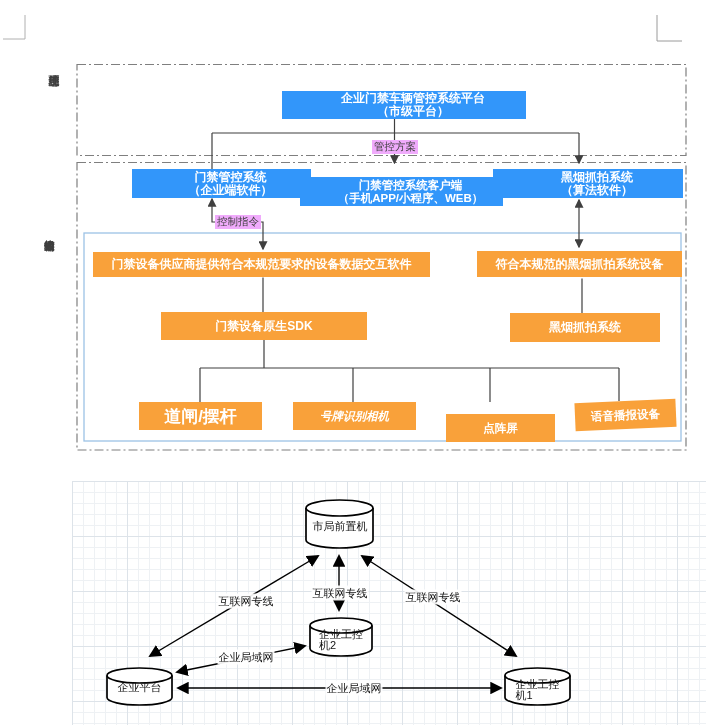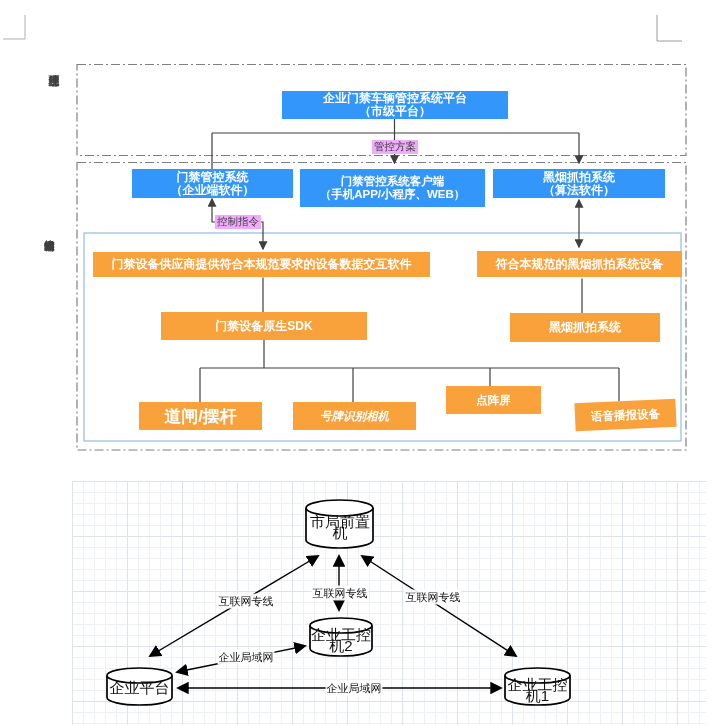--- a/index.html
+++ b/index.html
@@ -3,28 +3,28 @@
 <meta charset="utf-8">
 <style>
   html,body{margin:0;padding:0;background:#fff;}
   #page{position:relative;width:722px;height:725px;background:#ffffff;overflow:hidden;
         font-family:"Liberation Sans","DejaVu Sans",sans-serif;}
   #lines{position:absolute;left:0;top:0;z-index:1;}
   .vlabel{position:absolute;z-index:2;writing-mode:vertical-lr;text-orientation:upright;
           color:#3f3f3f;white-space:pre;}
   .bx{position:absolute;z-index:2;display:flex;align-items:center;justify-content:center;
       text-align:center;color:#fff;font-weight:bold;white-space:pre-line;line-height:13px;}
-  .blue{background:var(--node-blue,#3296fa);}
+  .blue{background:var(--node-blue,#3296fa);padding-left:18px;}
   .orange{background:var(--node-orange,#f9a13a);}
   .elabel{position:absolute;z-index:3;transform:translate(-50%,-50%);background:#f0abfc;
           padding:0 2px;color:#3f3f3f;font-size:10.5px;white-space:nowrap;font-family:Liberation Serif, serif;}
   .nlabel{position:absolute;z-index:3;transform:translate(-50%,-50%);background:rgba(255,255,255,.92);
           padding:0 1px;color:#111;font-size:11px;white-space:nowrap;}
   .cyl-label{position:absolute;z-index:3;display:flex;align-items:center;justify-content:center;
-          text-align:center;color:#111;font-size:15px;line-height:11.5px;white-space:pre-line;}
+          color:#111;font-size:11px;line-height:11.5px;white-space:pre-line;}
   #grid{position:absolute;left:72px;top:481px;width:634px;height:244px;z-index:0;
         background-image:
           linear-gradient(#dde3e9 1px, transparent 1px),
           linear-gradient(90deg,#dde3e9 1px, transparent 1px),
           linear-gradient(#eef1f4 1px, transparent 1px),
           linear-gradient(90deg,#eef1f4 1px, transparent 1px);
         background-size:55px 55px,55px 55px,11px 11px,11px 11px;}
 </style>
 </head>
 <body>
@@ -97,33 +97,33 @@
     </g>
   </svg>
 
   <div class="vlabel" style="left:46px;top:66px;font-size:11px;">生态环境管理部门</div>
   <div class="vlabel" style="left:43px;top:232px;font-size:10.5px;">物料运输绩效评级管控企业</div>
 
   <div class="bx blue" style="left:282px;top:91px;width:226px;height:28px;font-size:12px;">企业门禁车辆管控系统平台
 （市级平台）</div>
   <div class="bx blue" style="left:132px;top:169px;width:161px;height:29px;font-size:12px;">门禁管控系统
 （企业端软件）</div>
-  <div class="bx blue" style="left:300px;top:169px;width:185px;height:38px;font-size:11.5px;">门禁管控系统客户端
+  <div class="bx blue" style="left:300px;top:177px;width:185px;height:29px;font-size:11.5px;">门禁管控系统客户端
 （手机APP/小程序、WEB）</div>
   <div class="bx blue" style="left:493px;top:169px;width:172px;height:29px;font-size:12px;">黑烟抓拍系统
 （算法软件）</div>
 
   <div class="bx orange" style="left:93px;top:252px;width:337px;height:25px;font-size:12px;">门禁设备供应商提供符合本规范要求的设备数据交互软件</div>
   <div class="bx orange" style="left:477px;top:251px;width:205px;height:26px;font-size:12px;">符合本规范的黑烟抓拍系统设备</div>
   <div class="bx orange" style="left:161px;top:312px;width:206px;height:28px;font-size:12px;">门禁设备原生SDK</div>
   <div class="bx orange" style="left:510px;top:313px;width:150px;height:29px;font-size:12px;">黑烟抓拍系统</div>
 
   <div class="bx orange" style="left:139px;top:402px;width:123px;height:28px;font-size:17px;">道闸/摆杆</div>
   <div class="bx orange" style="left:293px;top:402px;width:123px;height:28px;font-size:11.5px;font-style:italic;">号牌识别相机</div>
-  <div class="bx orange" style="left:446px;top:386px;width:95px;height:28px;font-size:11.5px;">点阵屏</div>
+  <div class="bx orange" style="left:446px;top:414px;width:109px;height:28px;font-size:11.5px;">点阵屏</div>
   <div class="bx orange" style="left:575px;top:401px;width:101px;height:28px;font-size:11.5px;transform:rotate(-2.5deg);">语音播报设备</div>
 
   <div class="elabel" style="left:395px;top:147px;">管控方案</div>
   <div class="elabel" style="left:238px;top:222px;">控制指令</div>
 
   <div class="cyl-label" style="left:306px;top:518px;width:68px;height:18px;">市局前置机</div>
   <div class="cyl-label" style="left:310px;top:627px;width:62px;height:26px;">企业工控
 机2</div>
   <div class="cyl-label" style="left:107px;top:679px;width:65px;height:18px;">企业平台</div>
   <div class="cyl-label" style="left:505px;top:677px;width:65px;height:26px;">企业工控

